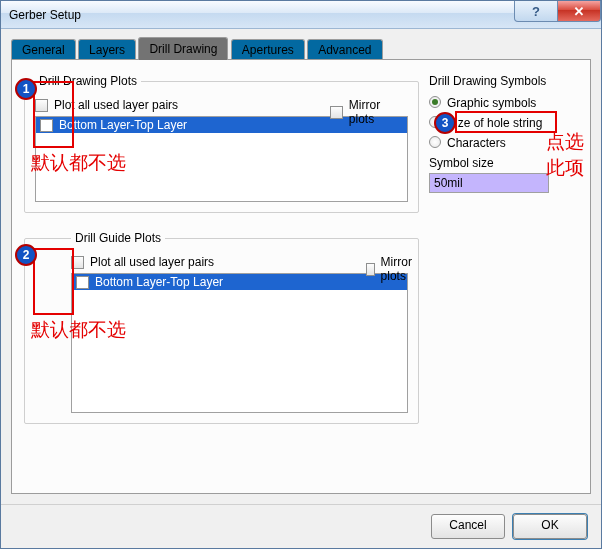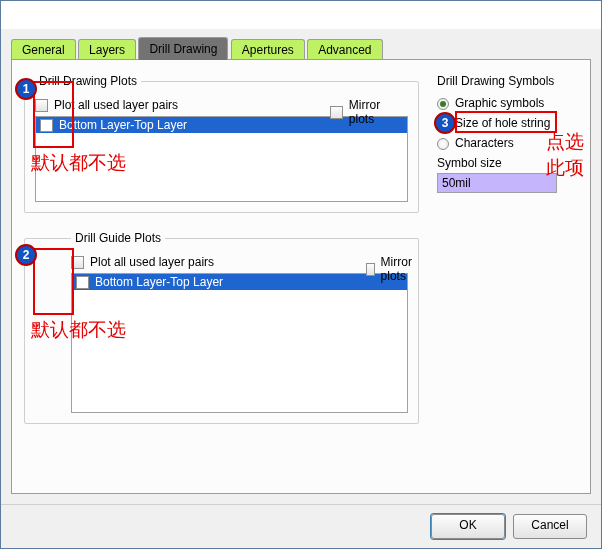--- a/index.html
+++ b/index.html
@@ -79,21 +79,21 @@
     box-sizing: border-box;
   }
   .tabs {
     position: relative;
     height: 22px;
   }
   .tab {
     display: inline-block;
     border: 1px solid #9c9c9c;
     border-bottom: none;
-    background: #bef264;
+    background: #0369a1;
     padding: 3px 10px 4px 10px;
     position: relative;
     top: 1px;
     margin-right: -1px;
     border-top-left-radius: 3px;
     border-top-right-radius: 3px;
     color: #000;
     font-size: 12px;
     cursor: default;
   }
@@ -122,21 +122,21 @@
     position: relative;
   }
   fieldset.group legend {
     font-size: 12px;
     color: #000;
     padding: 0 4px;
     background: #fcfcfc;
   }
   .plots-row {
     display: flex;
-    gap: 18px;
+    gap: 10px;
   }
   .plots-left {
     width: 395px;
   }
   .plots-right {
     flex: 1;
   }
   .checkbox-row {
     display: flex;
     align-items: center;
@@ -170,21 +170,21 @@
     gap: 6px;
     color: #000;
     font-size: 12px;
   }
   .listitem.selected {
     background: #1e65d0;
     color: #fff;
   }
   .radio-row {
     display: flex;
-    align-items: flex-end;
+    align-items: flex-start;
     gap: 6px;
     margin-bottom: 6px;
   }
   .wradio {
     width: 12px;
     height: 12px;
     border-radius: 50%;
     border: 1px solid #8e8f8f;
     background: radial-gradient(#fff,#e6e6e6);
     box-sizing: border-box;
@@ -262,20 +262,27 @@
     font-size: 19px;
     z-index: 19;
     font-family: "Microsoft YaHei", SimSun, sans-serif;
   }
 </style>
 </head>
 <body>
 
 <div class="window">
 
+  <div class="titlebar">
+    <span class="title-text">Gerber Setup</span>
+    <div class="win-buttons">
+      <div class="win-btn help">?</div>
+      <div class="win-btn close">✕</div>
+    </div>
+  </div>
 
   <div class="client">
     <div class="dialog-body">
 
       <div class="tabs">
         <span class="tab">General</span>
         <span class="tab">Layers</span>
         <span class="tab active">Drill Drawing</span>
         <span class="tab">Apertures</span>
         <span class="tab">Advanced</span>
@@ -344,22 +351,22 @@
               <div class="wcb" style="background:#fff;"></div>
               <span>Bottom Layer-Top Layer</span>
             </div>
           </div>
         </fieldset>
 
       </div>
     </div>
 
     <div class="footer">
+      <div class="push-btn">Cancel</div>
       <div class="push-btn default">OK</div>
-      <div class="push-btn">Cancel</div>
     </div>
   </div>
 
   <div class="anno-badge" style="left:14px; top:77px;">1</div>
   <div class="anno-rect" style="left:32px; top:80px; width:41px; height:67px;"></div>
   <div class="anno-text" style="left:30px; top:149px;">默认都不选</div>
 
   <div class="anno-badge" style="left:14px; top:243px;">2</div>
   <div class="anno-rect" style="left:32px; top:247px; width:41px; height:67px;"></div>
   <div class="anno-text" style="left:30px; top:316px;">默认都不选</div>

